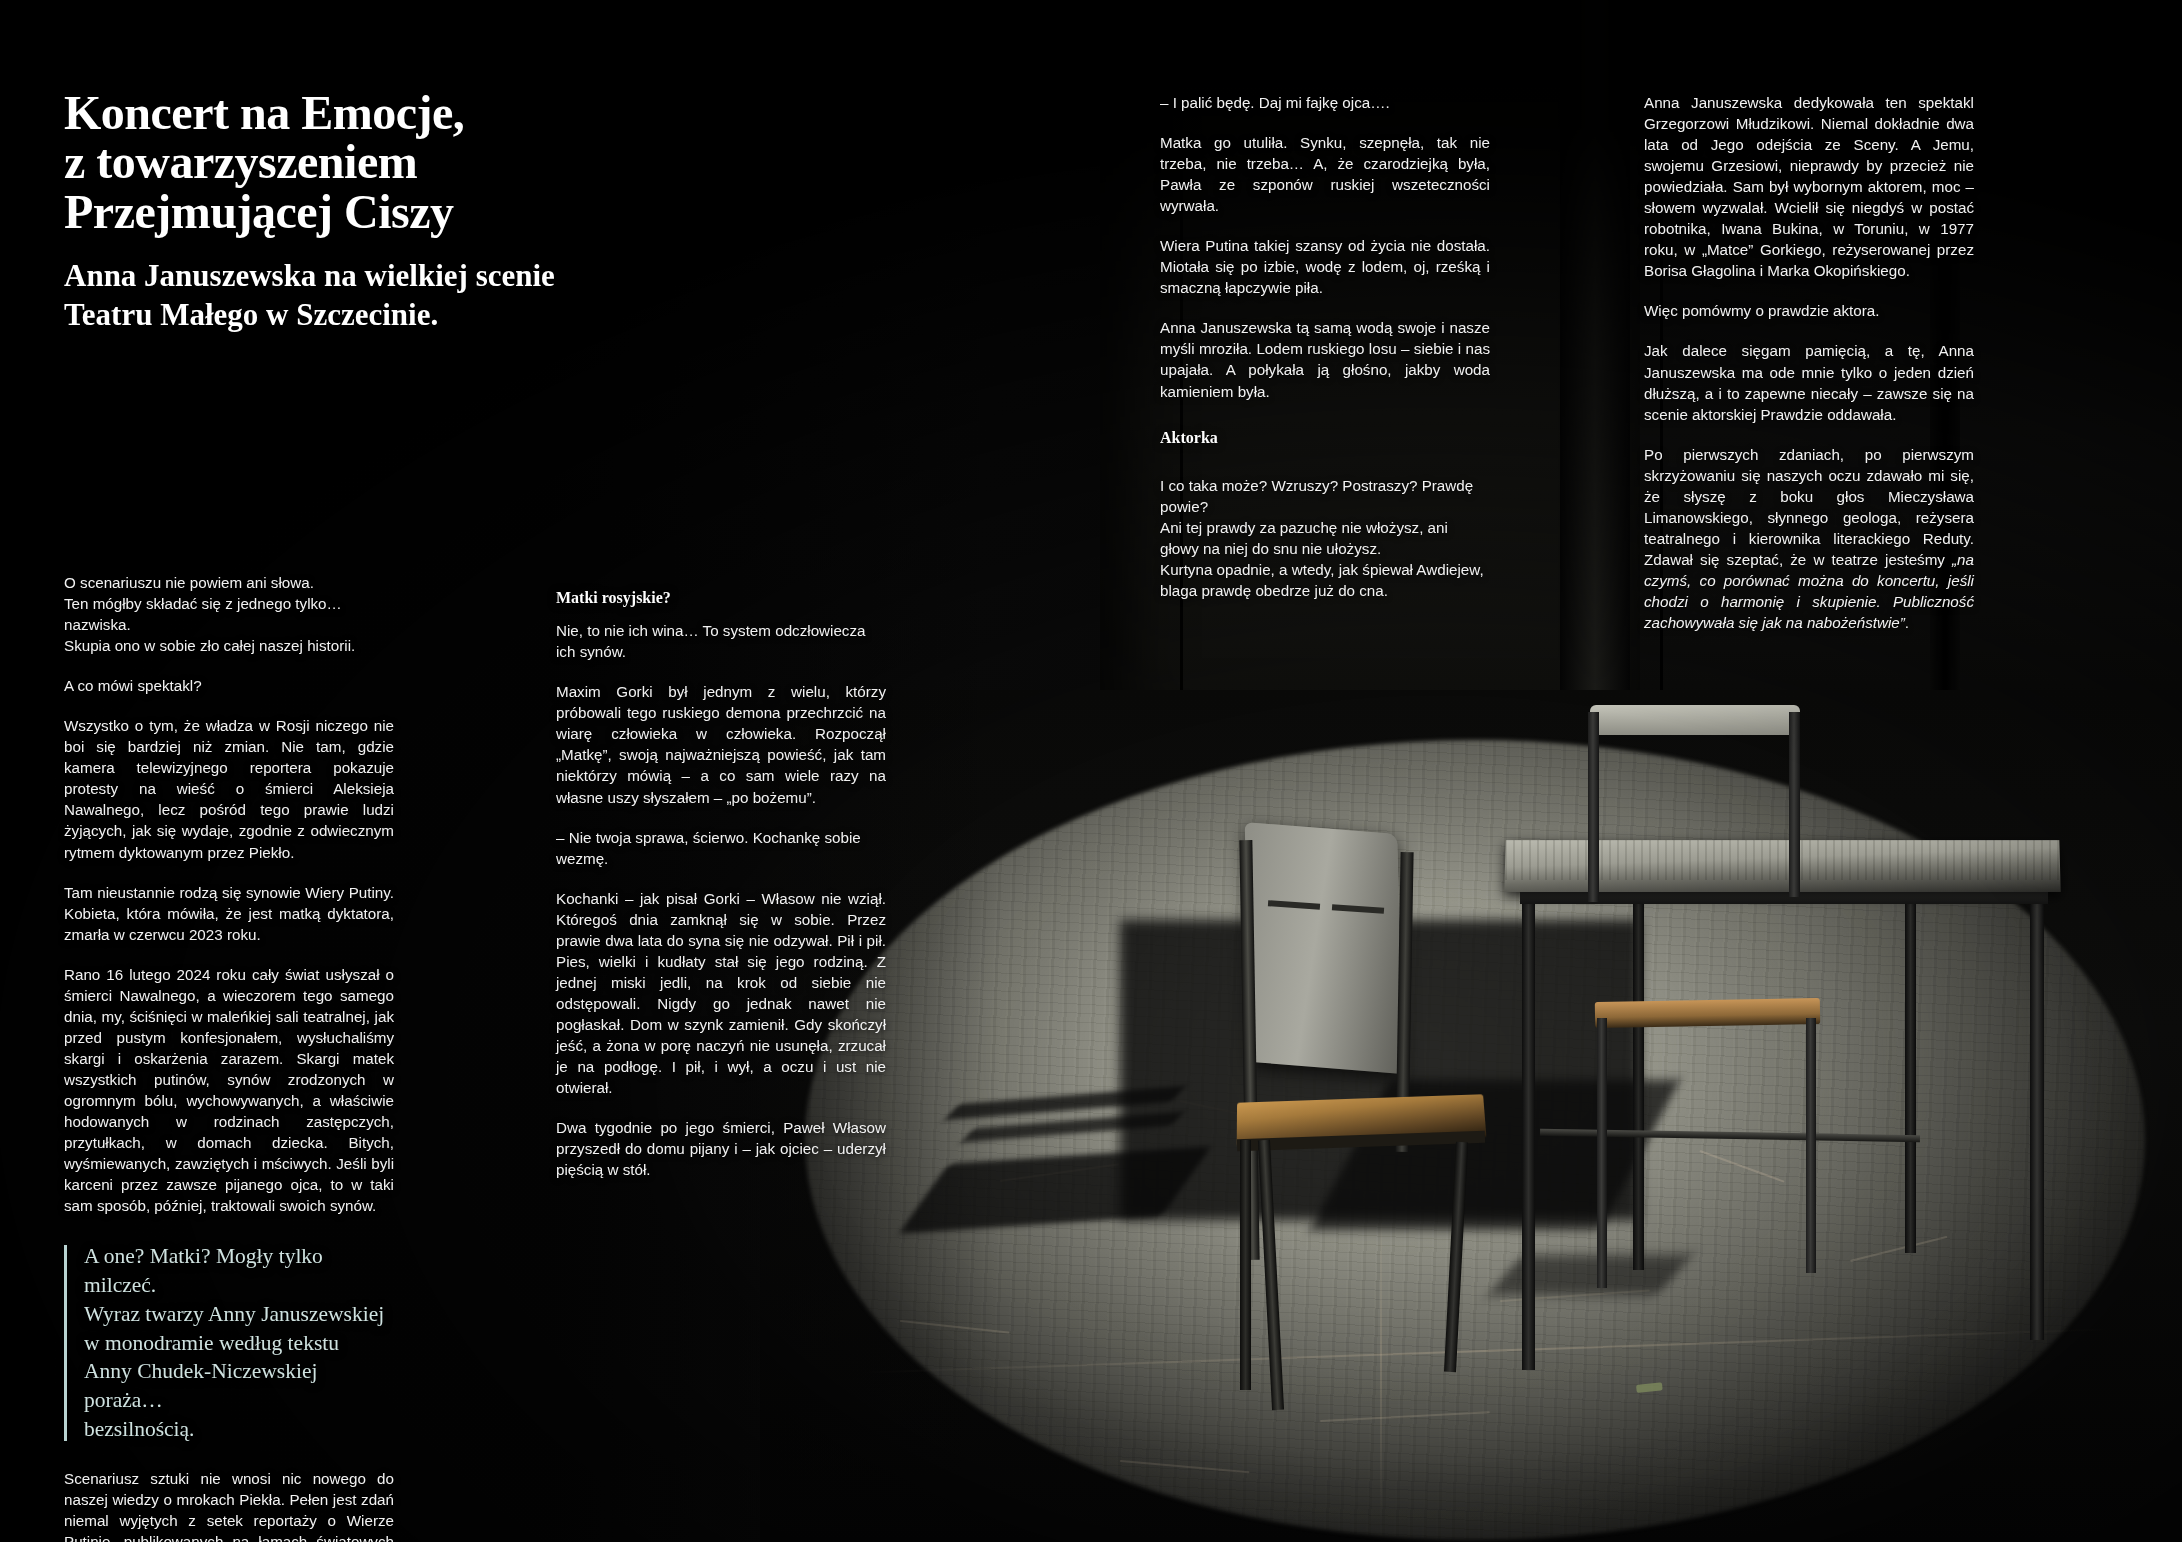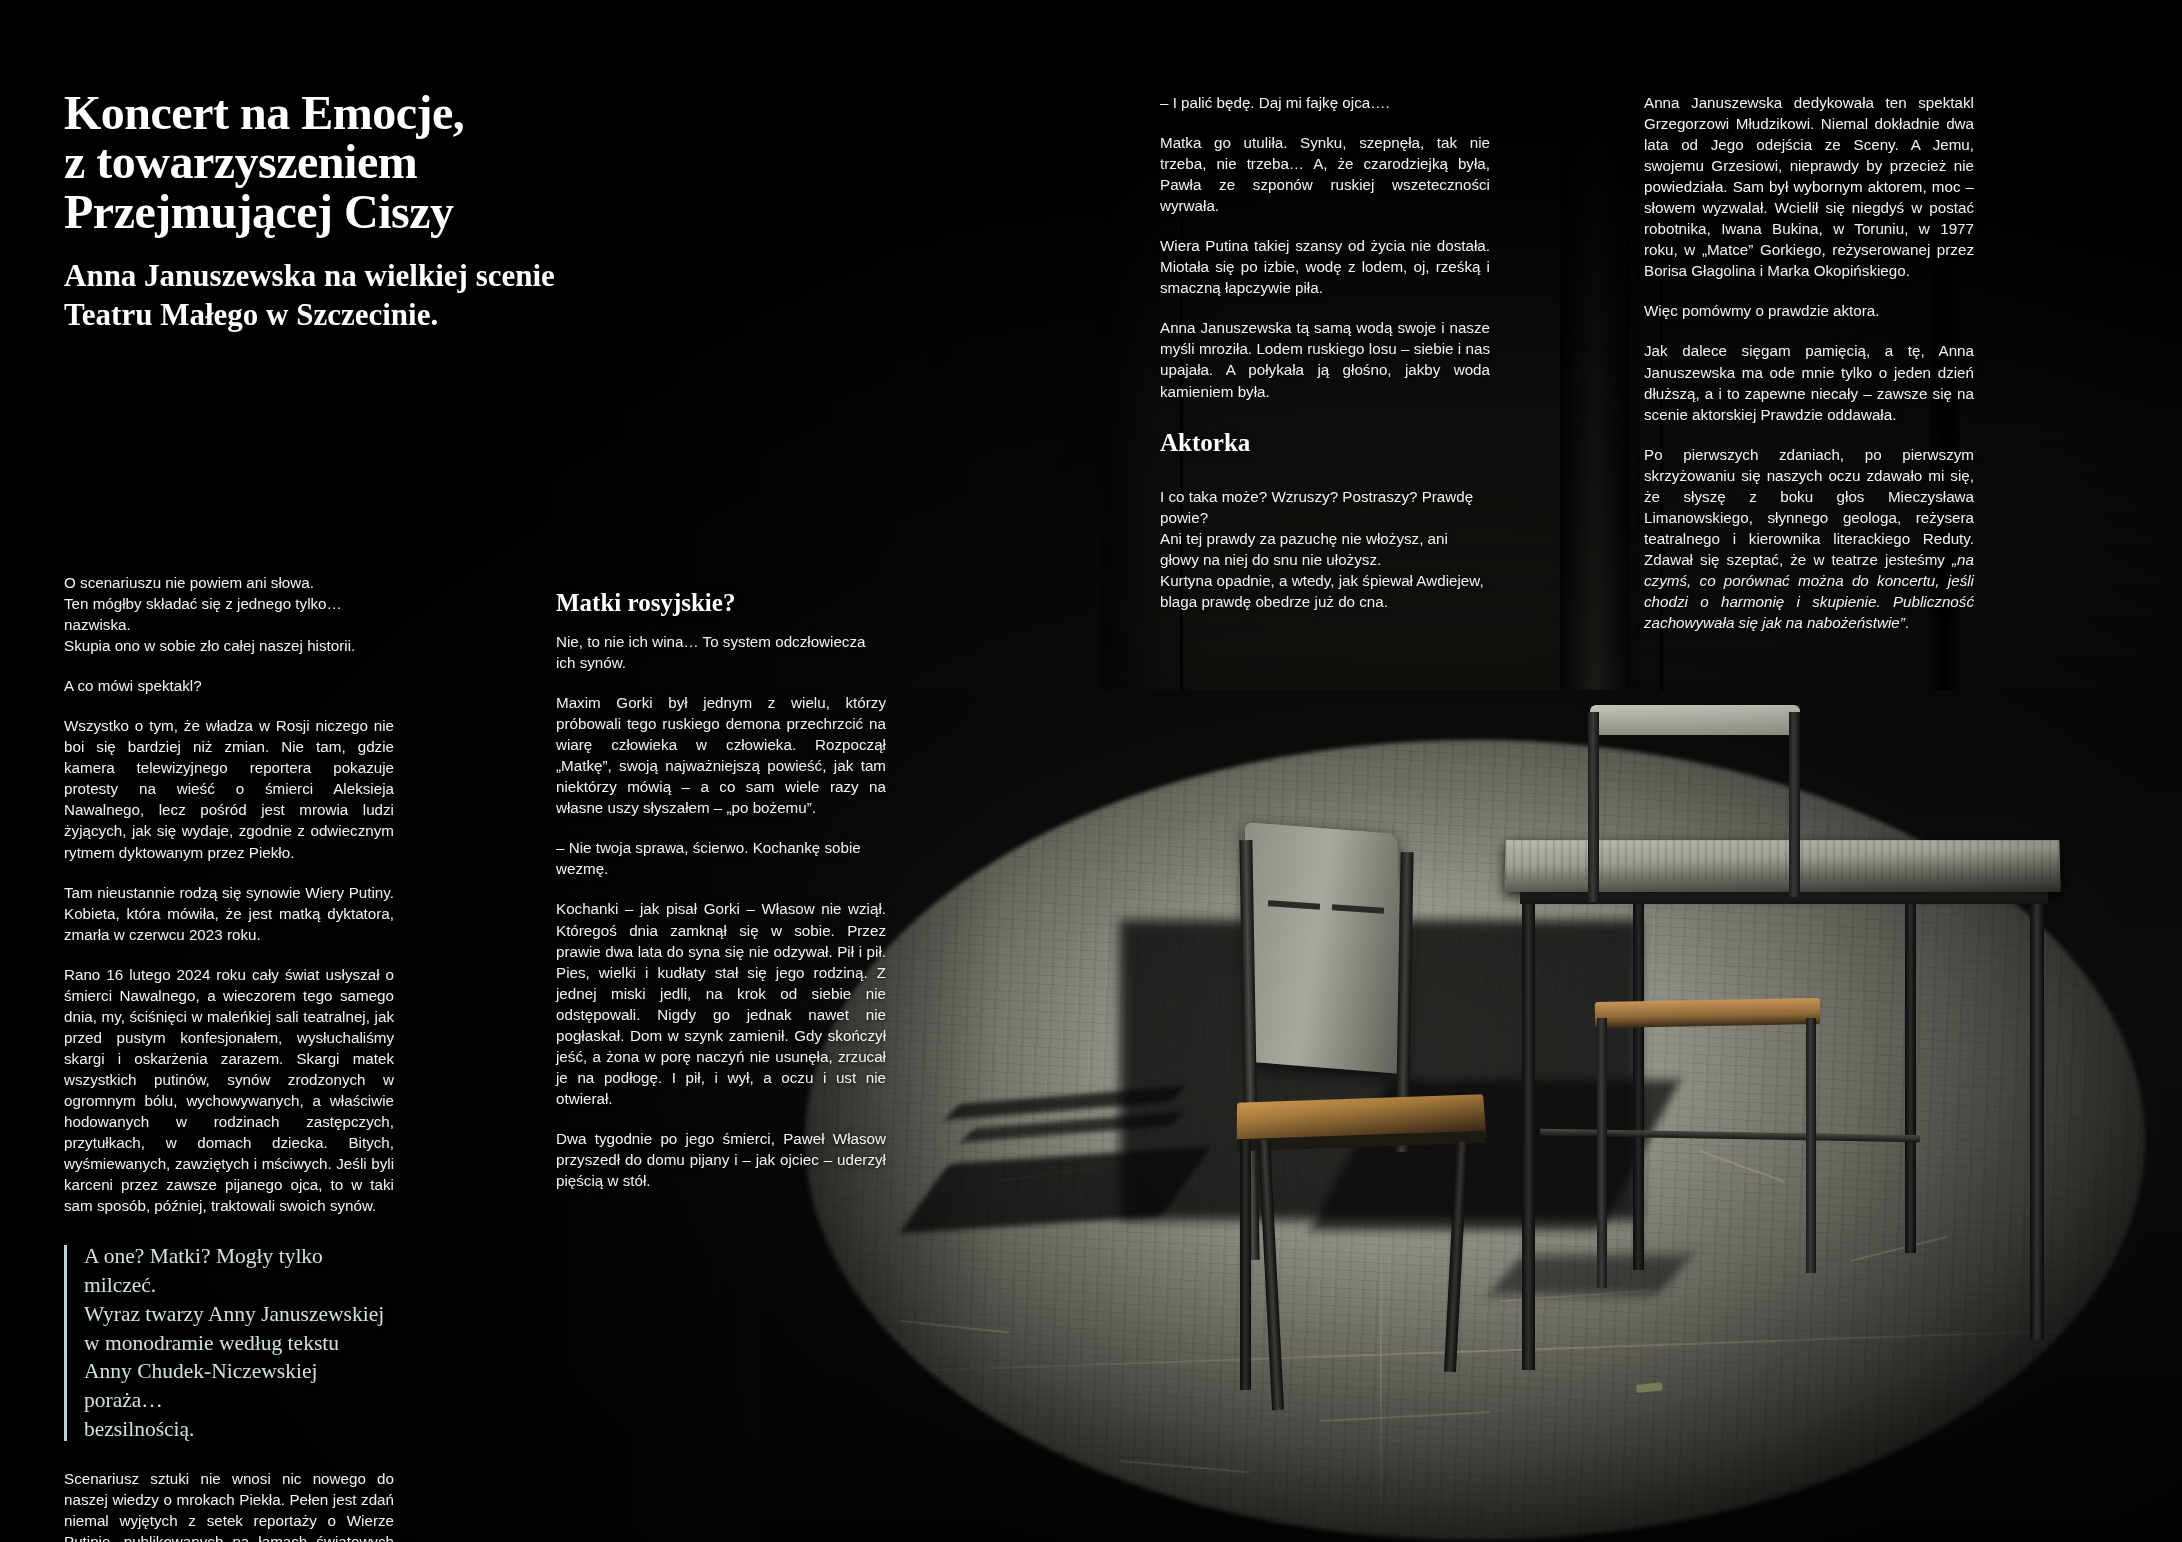--- a/index.html
+++ b/index.html
@@ -68,21 +68,21 @@
     font-size:48px;line-height:1.03;letter-spacing:-.5px;color:#fff;
     text-shadow:0 2px 14px rgba(0,0,0,.9);
   }
   .subhead{
     font-family:"Liberation Serif", serif;font-weight:700;
     font-size:31px;line-height:1.26;color:#fff;margin-top:20px;
     text-shadow:0 2px 12px rgba(0,0,0,.9);
   }
   .sect-head{
     font-family:"Liberation Serif", serif;font-weight:700;
-    font-size:25px;line-height:1.2;color:#fff;margin:16px 0 13px 0;
+    font-size:16px;line-height:1.2;color:#fff;margin:16px 0 13px 0;
     text-shadow:0 1px 8px rgba(0,0,0,.9);
   }
   p.body{
     font-size:15.2px;line-height:1.385;margin:0 0 19px 0;color:#f2f2f2;
     text-shadow:0 1px 6px rgba(0,0,0,.95);
   }
   p.body.just{text-align:justify;}
   p.body em{font-style:italic;}
   .pull{
     position:relative;padding-left:20px;margin:26px 0 24px 0;
@@ -185,21 +185,21 @@
       <div>Anna Januszewska na wielkiej scenie</div>
       <div>Teatru Małego w Szczecinie.</div>
     </div>
   </div>
 
   <div class="col" style="left:64px;top:572px;width:330px;">
     <p class="body prewrap" style="white-space:pre-line">O scenariuszu nie powiem ani słowa.
 Ten mógłby składać się z jednego tylko… nazwiska.
 Skupia ono w sobie zło całej naszej historii.</p>
     <p class="body">A co mówi spektakl?</p>
-    <p class="body just">Wszystko o tym, że władza w Rosji niczego nie boi się bardziej niż zmian. Nie tam, gdzie kamera telewizyjnego reportera pokazuje protesty na wieść o śmierci Aleksieja Nawalnego, lecz pośród jest mrowia ludzi żyjących, jak się wydaje, zgodnie z odwiecznym rytmem dyktowanym przez Piekło.</p>
+    <p class="body just">Wszystko o tym, że władza w Rosji niczego nie boi się bardziej niż zmian. Nie tam, gdzie kamera telewizyjnego reportera pokazuje protesty na wieść o śmierci Aleksieja Nawalnego, lecz pośród tego prawie ludzi żyjących, jak się wydaje, zgodnie z odwiecznym rytmem dyktowanym przez Piekło.</p>
     <p class="body just">Tam nieustannie rodzą się synowie Wiery Putiny. Kobieta, która mówiła, że jest matką dyktatora, zmarła w czerwcu 2023 roku.</p>
     <p class="body just">Rano 16 lutego 2024 roku cały świat usłyszał o śmierci Nawalnego, a wieczorem tego samego dnia, my, ściśnięci w maleńkiej sali teatralnej, jak przed pustym konfesjonałem, wysłuchaliśmy skargi i oskarżenia zarazem. Skargi matek wszystkich putinów, synów zrodzonych w ogromnym bólu, wychowywanych, a właściwie hodowanych w rodzinach zastępczych, przytułkach, w domach dziecka. Bitych, wyśmiewanych, zawziętych i mściwych. Jeśli byli karceni przez zawsze pijanego ojca, to w taki sam sposób, później, traktowali swoich synów.</p>
     <div class="pull" style="white-space:pre-line">A one? Matki? Mogły tylko milczeć.
 Wyraz twarzy Anny Januszewskiej
 w monodramie według tekstu
 Anny Chudek-Niczewskiej poraża…
 bezsilnością.</div>
     <p class="body just">Scenariusz sztuki nie wnosi nic nowego do naszej wiedzy o mrokach Piekła. Pełen jest zdań niemal wyjętych z setek reportaży o Wierze Putinie, publikowanych na łamach światowych mediów, interesujących się losem domniemanej matki dyktatora.</p>
   </div>
 

